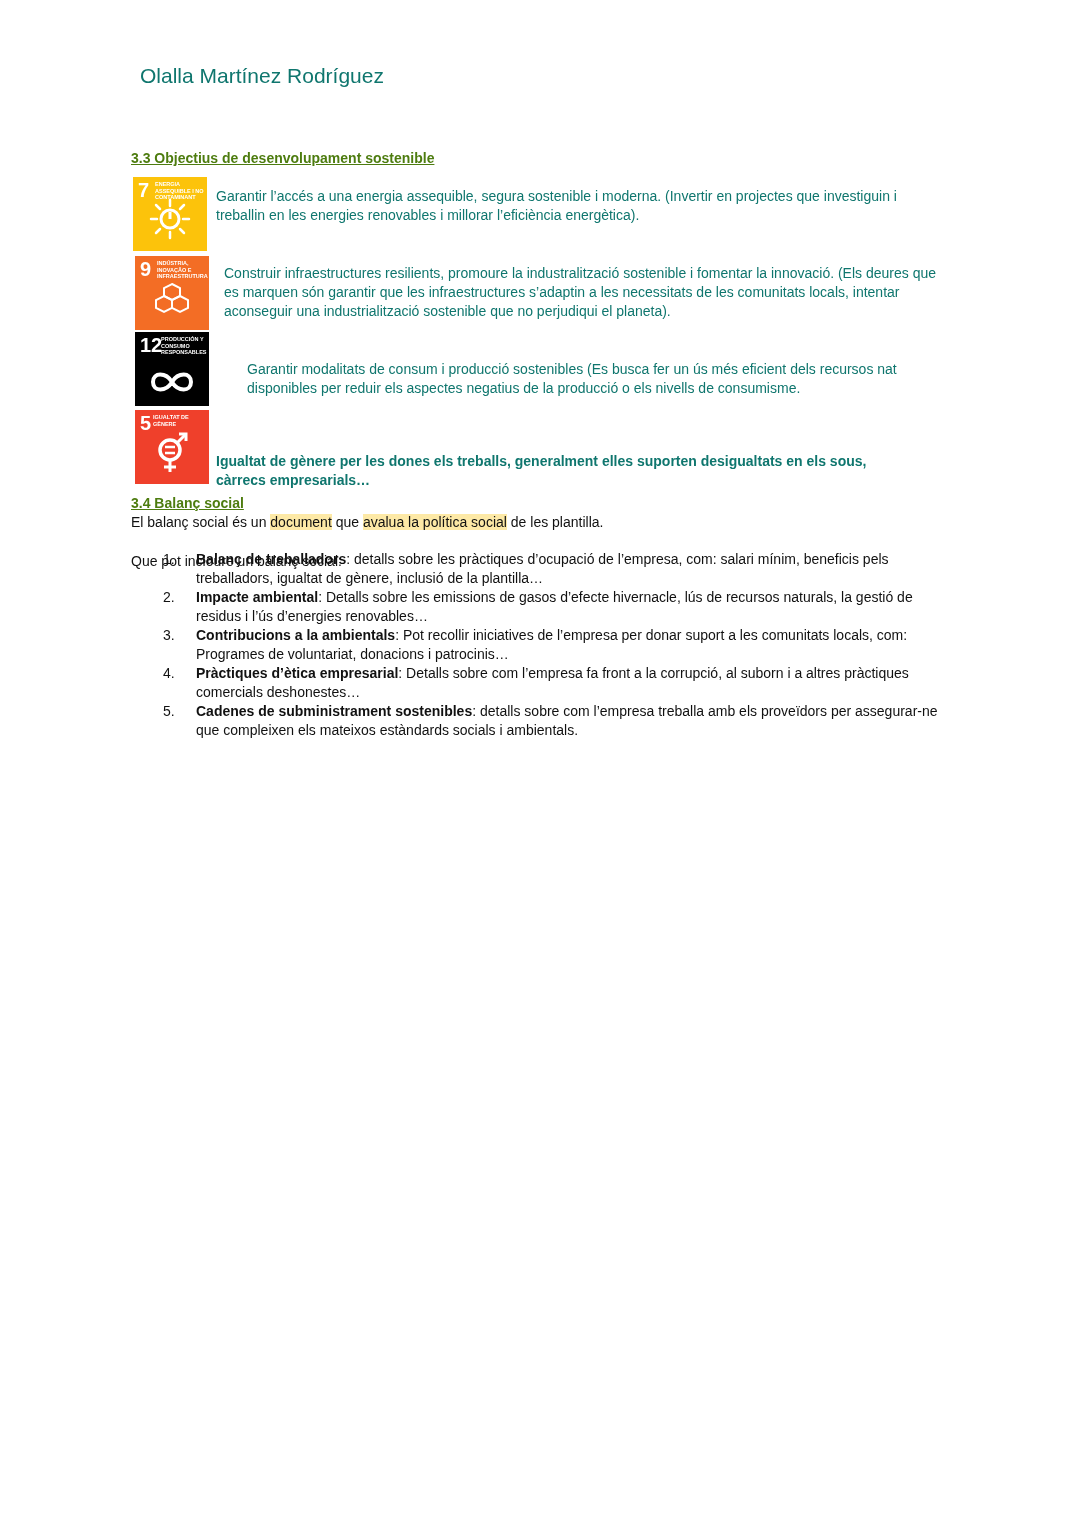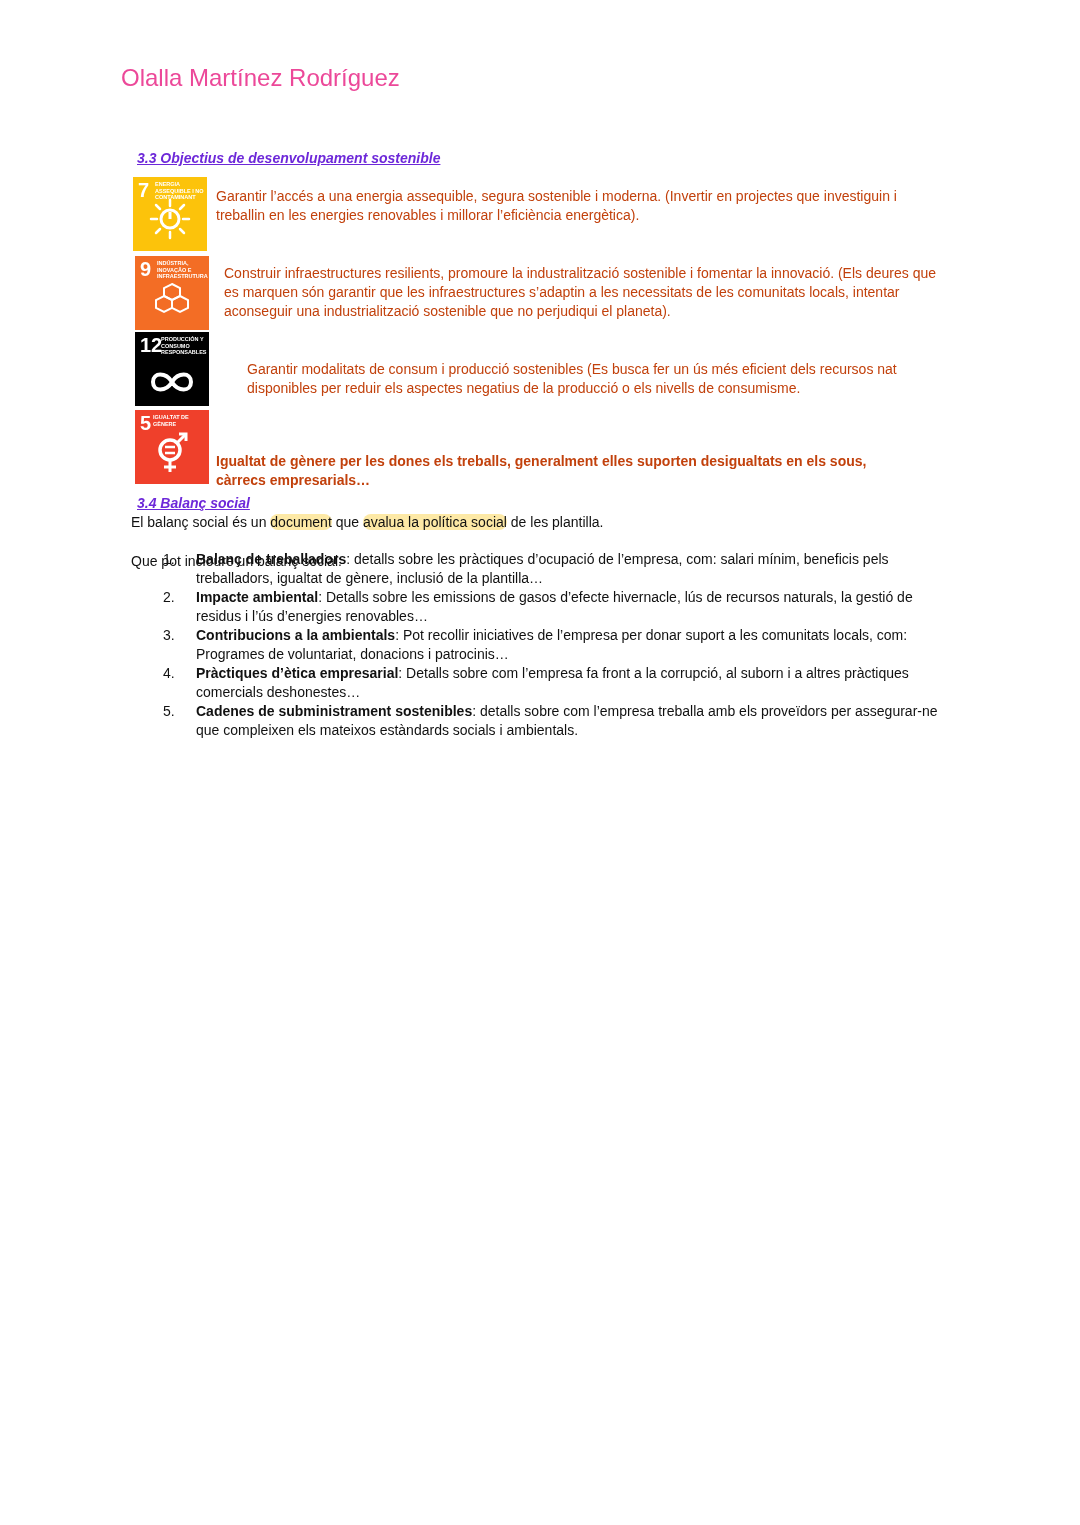--- a/index.html
+++ b/index.html
@@ -1,25 +1,25 @@
 <!DOCTYPE html>
 <html><head>
 <meta charset="utf-8">
 <style>
   html, body { margin: 0; padding: 0; background: #ffffff; }
   body { width: 1080px; height: 1525px; position: relative; font-family: "Liberation Sans", sans-serif; color: #111; overflow: hidden; }
-  .author { position: absolute; left: 121px; top: 64px; font-size: 24px; color: #ec4899; }
-  .h-section { position: absolute; left: 137px; font-size: 14px; font-weight: bold; color: #6d28d9; text-decoration: underline; font-style: italic; }
+  .author { position: absolute; left: 140px; top: 64px; font-size: 21px; color: #0f766e; }
+  .h-section { position: absolute; left: 131px; font-size: 14px; font-weight: bold; color: #4d7c0f; text-decoration: underline; }
   .sdg-icon { position: absolute; width: 74px; height: 74px; color: #fff; font-family: "Liberation Sans", sans-serif; overflow: hidden; }
   .sdg-num { position: absolute; left: 5px; top: 2px; font-size: 20px; font-weight: bold; line-height: 22px; }
   .sdg-title { position: absolute; left: 22px; top: 4px; font-size: 5.5px; font-weight: bold; line-height: 6.5px; text-transform: uppercase; width: 50px; }
   .sdg-glyph { position: absolute; left: 0; right: 0; bottom: 6px; text-align: center; }
-  .sdg-text { position: absolute; font-size: 14px; line-height: 19px; color: #c2410c; }
+  .sdg-text { position: absolute; font-size: 14px; line-height: 19px; color: #0f766e; }
   .body-text { position: absolute; left: 131px; font-size: 14px; line-height: 19px; color: #111; }
-  .hl { background: #fde9a6; border-radius: 8px; }
+  .hl { background: #fde9a6; }
   .list { position: absolute; left: 131px; top: 550px; width: 820px; }
   .li { position: relative; padding-left: 65px; font-size: 14px; line-height: 19px; margin-bottom: 0; }
   .li-num { position: absolute; left: 32px; top: 0; }
   .li b { font-weight: bold; }
 </style>
 </head>
 <body>
 
 <div class="author">Olalla Martínez Rodríguez</div>
 

